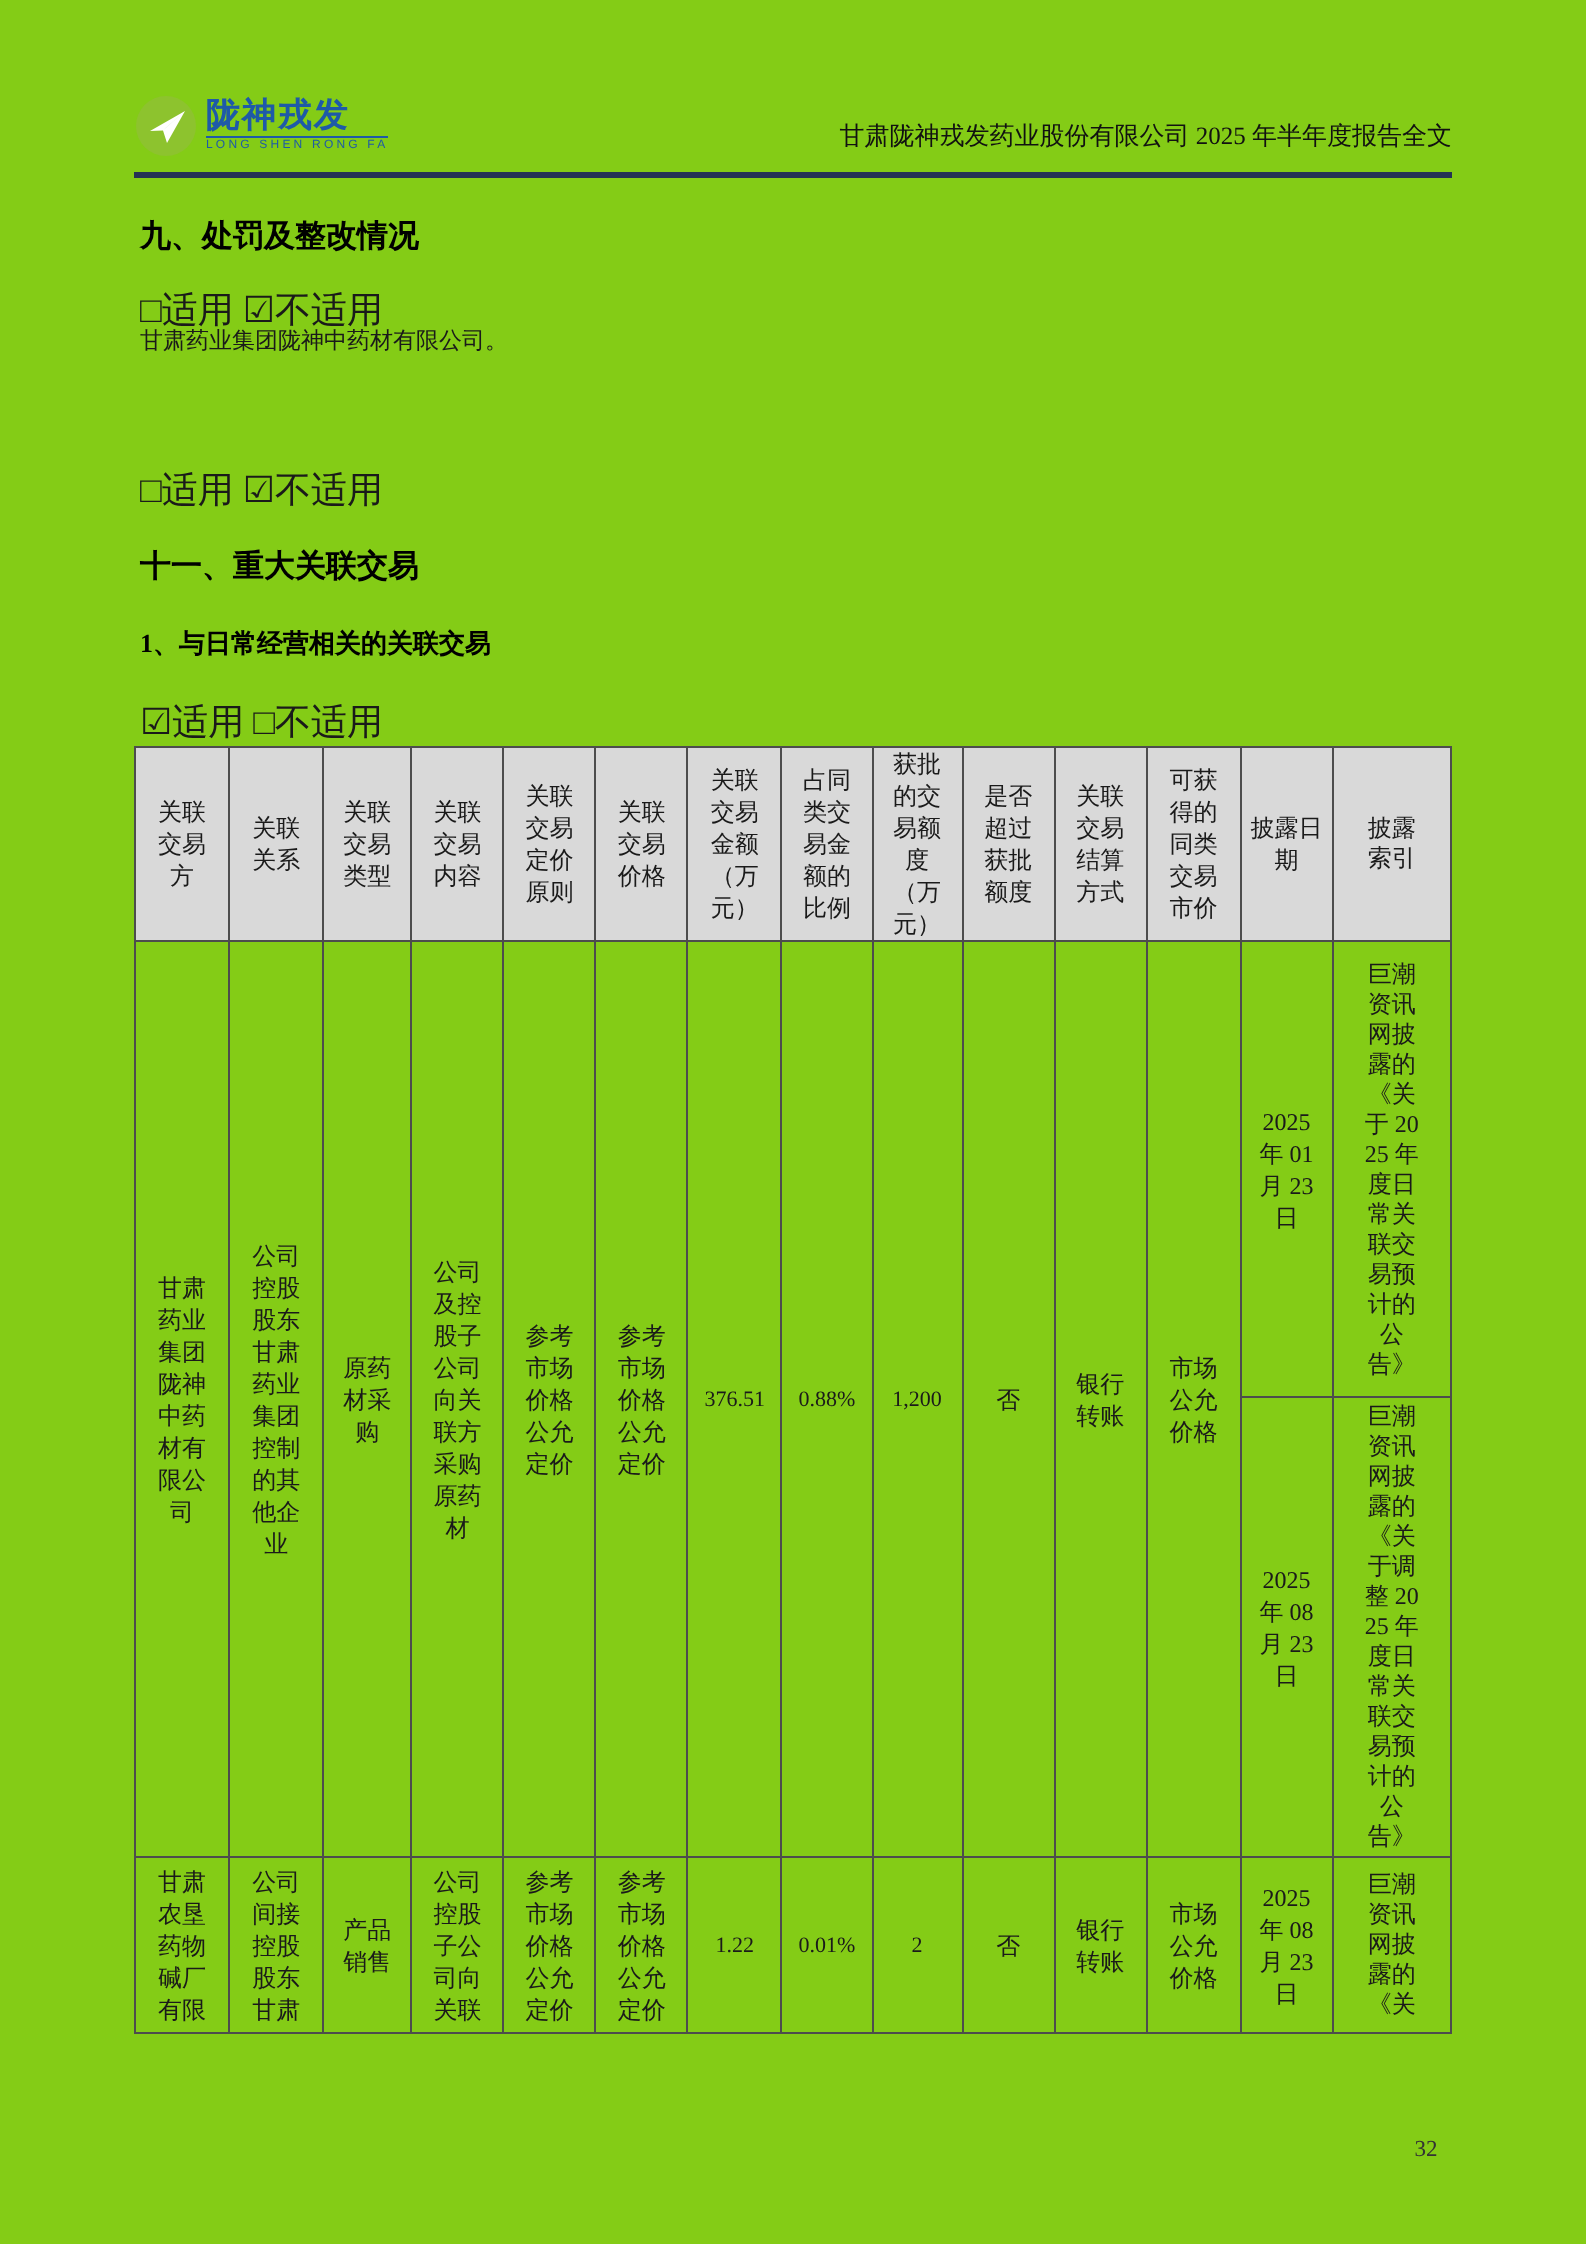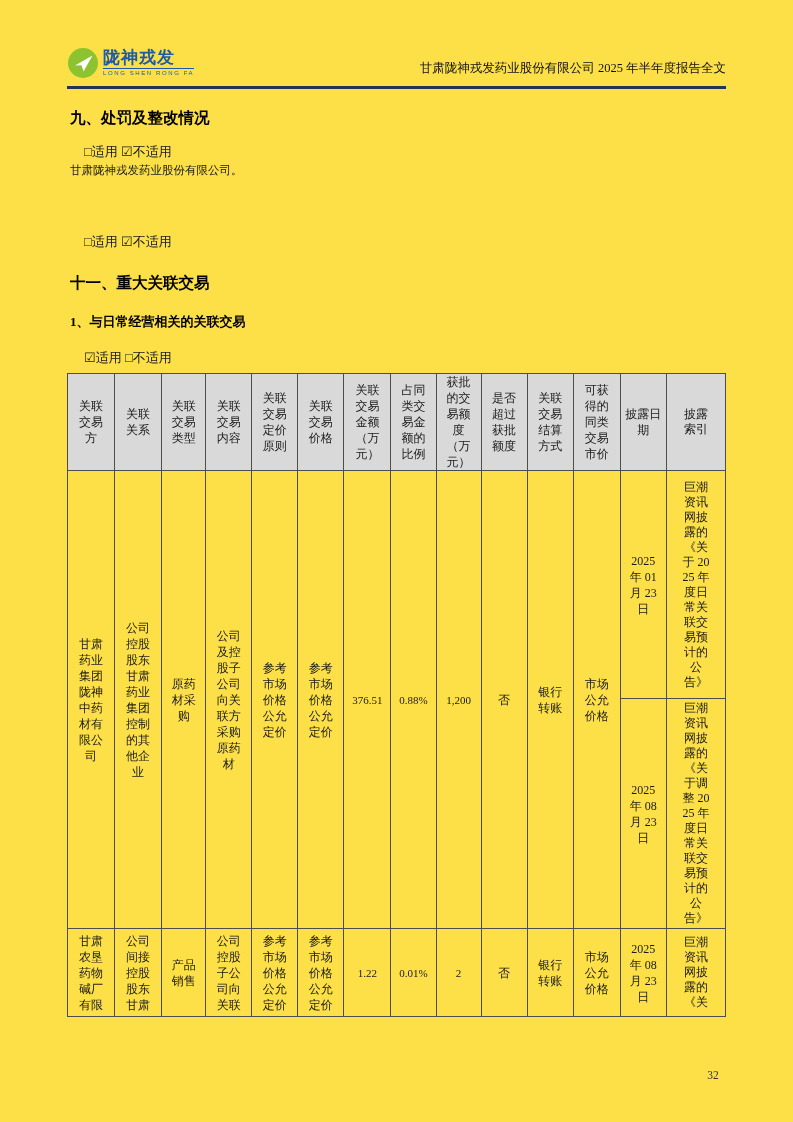--- a/index.html
+++ b/index.html
@@ -1,37 +1,37 @@
 <!DOCTYPE html>
 <html><head>
 <meta charset="utf-8">
 <style>
   * { margin: 0; padding: 0; box-sizing: border-box; }
   html, body { background: #8a8a8a; }
   .page {
     position: relative;
     width: 793px; height: 1122px;
     margin: 0 auto;
-    background: #fde047;
+    background: #84cc16;
     font-family: "Liberation Serif", "DejaVu Serif", serif;
     color: #1a1a1a;
     overflow: hidden;
   }
   
   .hdr-logo { position: absolute; left: 68px; top: 48px; display: flex; align-items: flex-start; gap: 5px; }
   .hdr-logo svg { display: block; }
   .brand-col { display: flex; flex-direction: column; }
   .brand-cn { font-size: 17px; font-weight: bold; color: #1e5aa8; letter-spacing: 1px; line-height: 19px; font-family: "Liberation Sans", sans-serif; }
   .brand-en { font-size: 6px; color: #1e5aa8; letter-spacing: 1.6px; border-top: 1px solid #1e5aa8; padding-top: 1px; margin-top: 1px; font-family: "Liberation Sans", sans-serif; }
   .hdr-title { position: absolute; right: 67px; top: 60px; font-size: 12.5px; color: #111; }
   .hdr-rule { position: absolute; left: 67px; top: 86px; width: 659px; height: 3px; background: #253354; }
   
   .h1 { position: absolute; left: 70px; font-size: 15.5px; font-weight: bold; color: #000; }
   .h2 { position: absolute; left: 70px; font-size: 13px; font-weight: bold; color: #000; }
-  .checkline { position: absolute; left: 84px; font-size: 13px; color: #1a1a1a; }
+  .checkline { position: absolute; left: 70px; font-size: 18px; color: #1a1a1a; }
   .para { position: absolute; left: 70px; font-size: 11.5px; color: #1a1a1a; }
   
   .rpt-table {
     position: absolute; left: 67px; top: 373px;
     border-collapse: collapse; table-layout: fixed; width: 659px;
     font-size: 12px; line-height: 16px;
   }
   .rpt-table td, .rpt-table th {
     border: 1px solid #4d4d4d;
     text-align: center; vertical-align: middle;
@@ -64,21 +64,21 @@
     <span class="brand-col">
       <span class="brand-cn">陇神戎发</span>
       <span class="brand-en">LONG SHEN RONG FA</span>
     </span>
   </div>
   <div class="hdr-title">甘肃陇神戎发药业股份有限公司 2025 年半年度报告全文</div>
   <div class="hdr-rule"></div>
 
   <div class="h1" style="top:108px">九、处罚及整改情况</div>
   <div class="checkline" style="top:143px">□适用 ☑不适用</div>
-  <div class="para" style="top:163px">甘肃陇神戎发药业股份有限公司。</div>
+  <div class="para" style="top:163px">甘肃药业集团陇神中药材有限公司。</div>
 
   <div class="checkline" style="top:233px">□适用 ☑不适用</div>
 
   <div class="h1" style="top:273px">十一、重大关联交易</div>
   <div class="h2" style="top:313px">1、与日常经营相关的关联交易</div>
   <div class="checkline" style="top:349px">☑适用 □不适用</div>
 
   <table class="rpt-table">
     <colgroup>
       <col style="width:47px">

